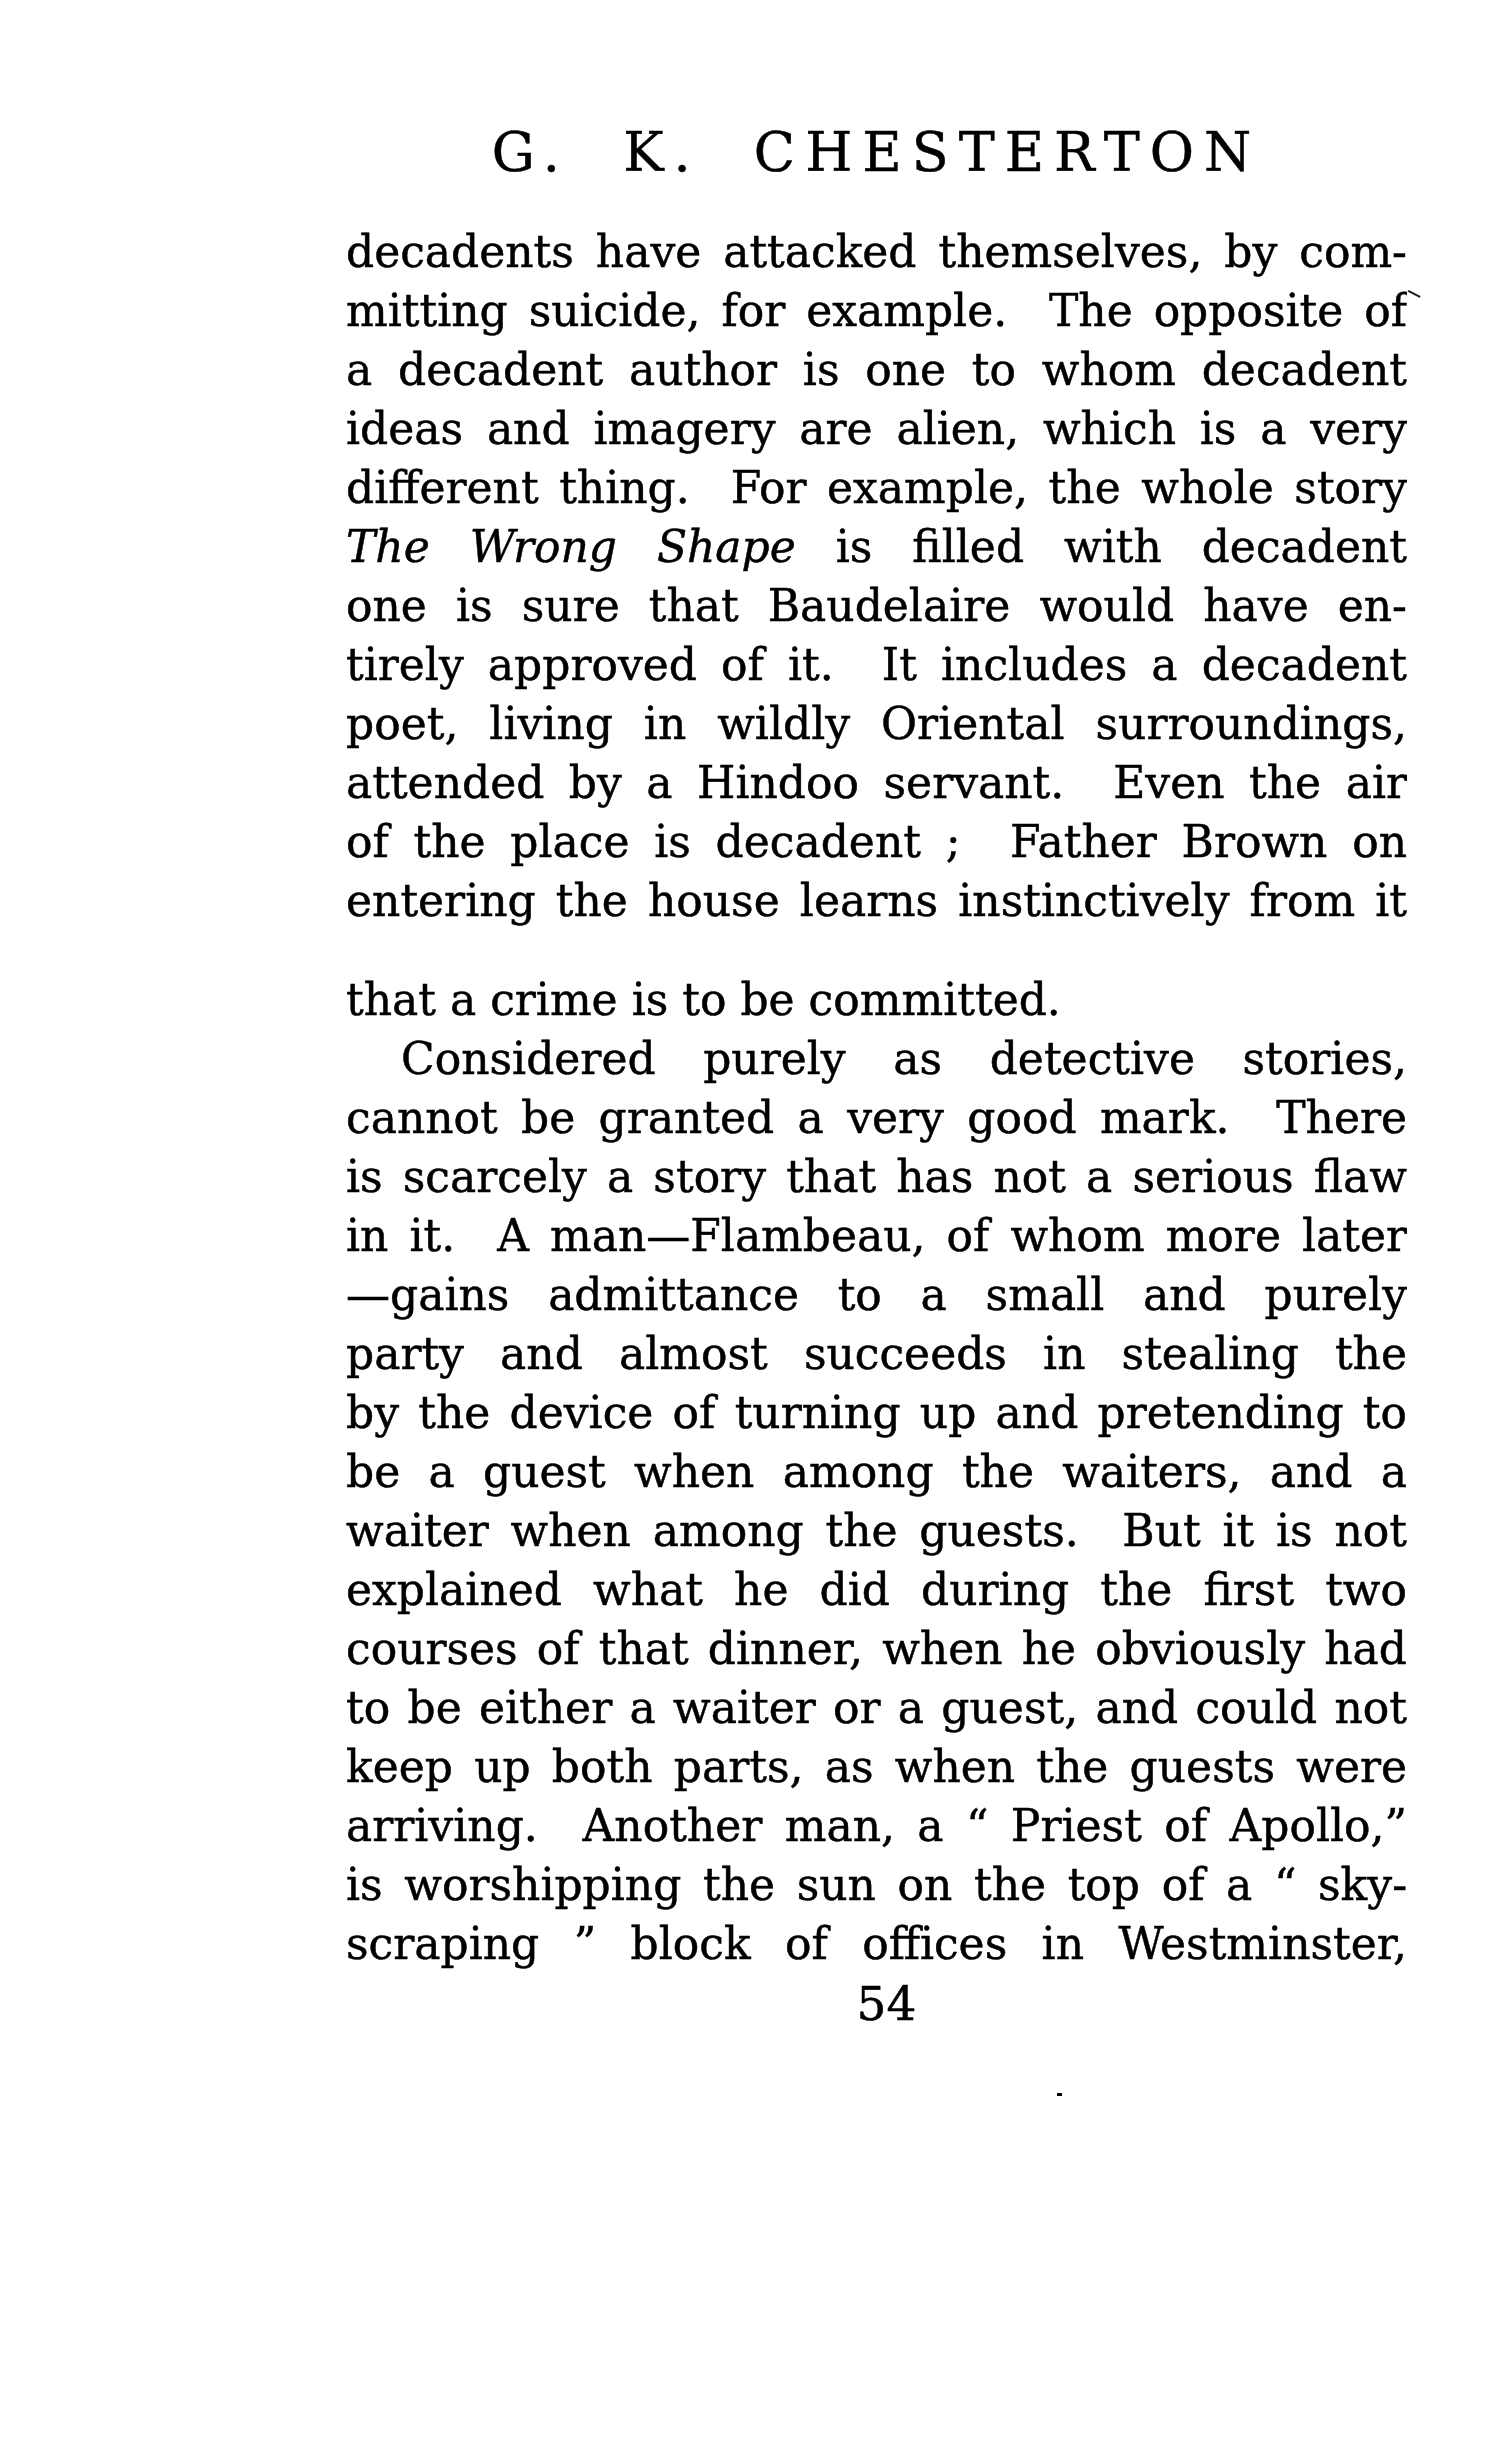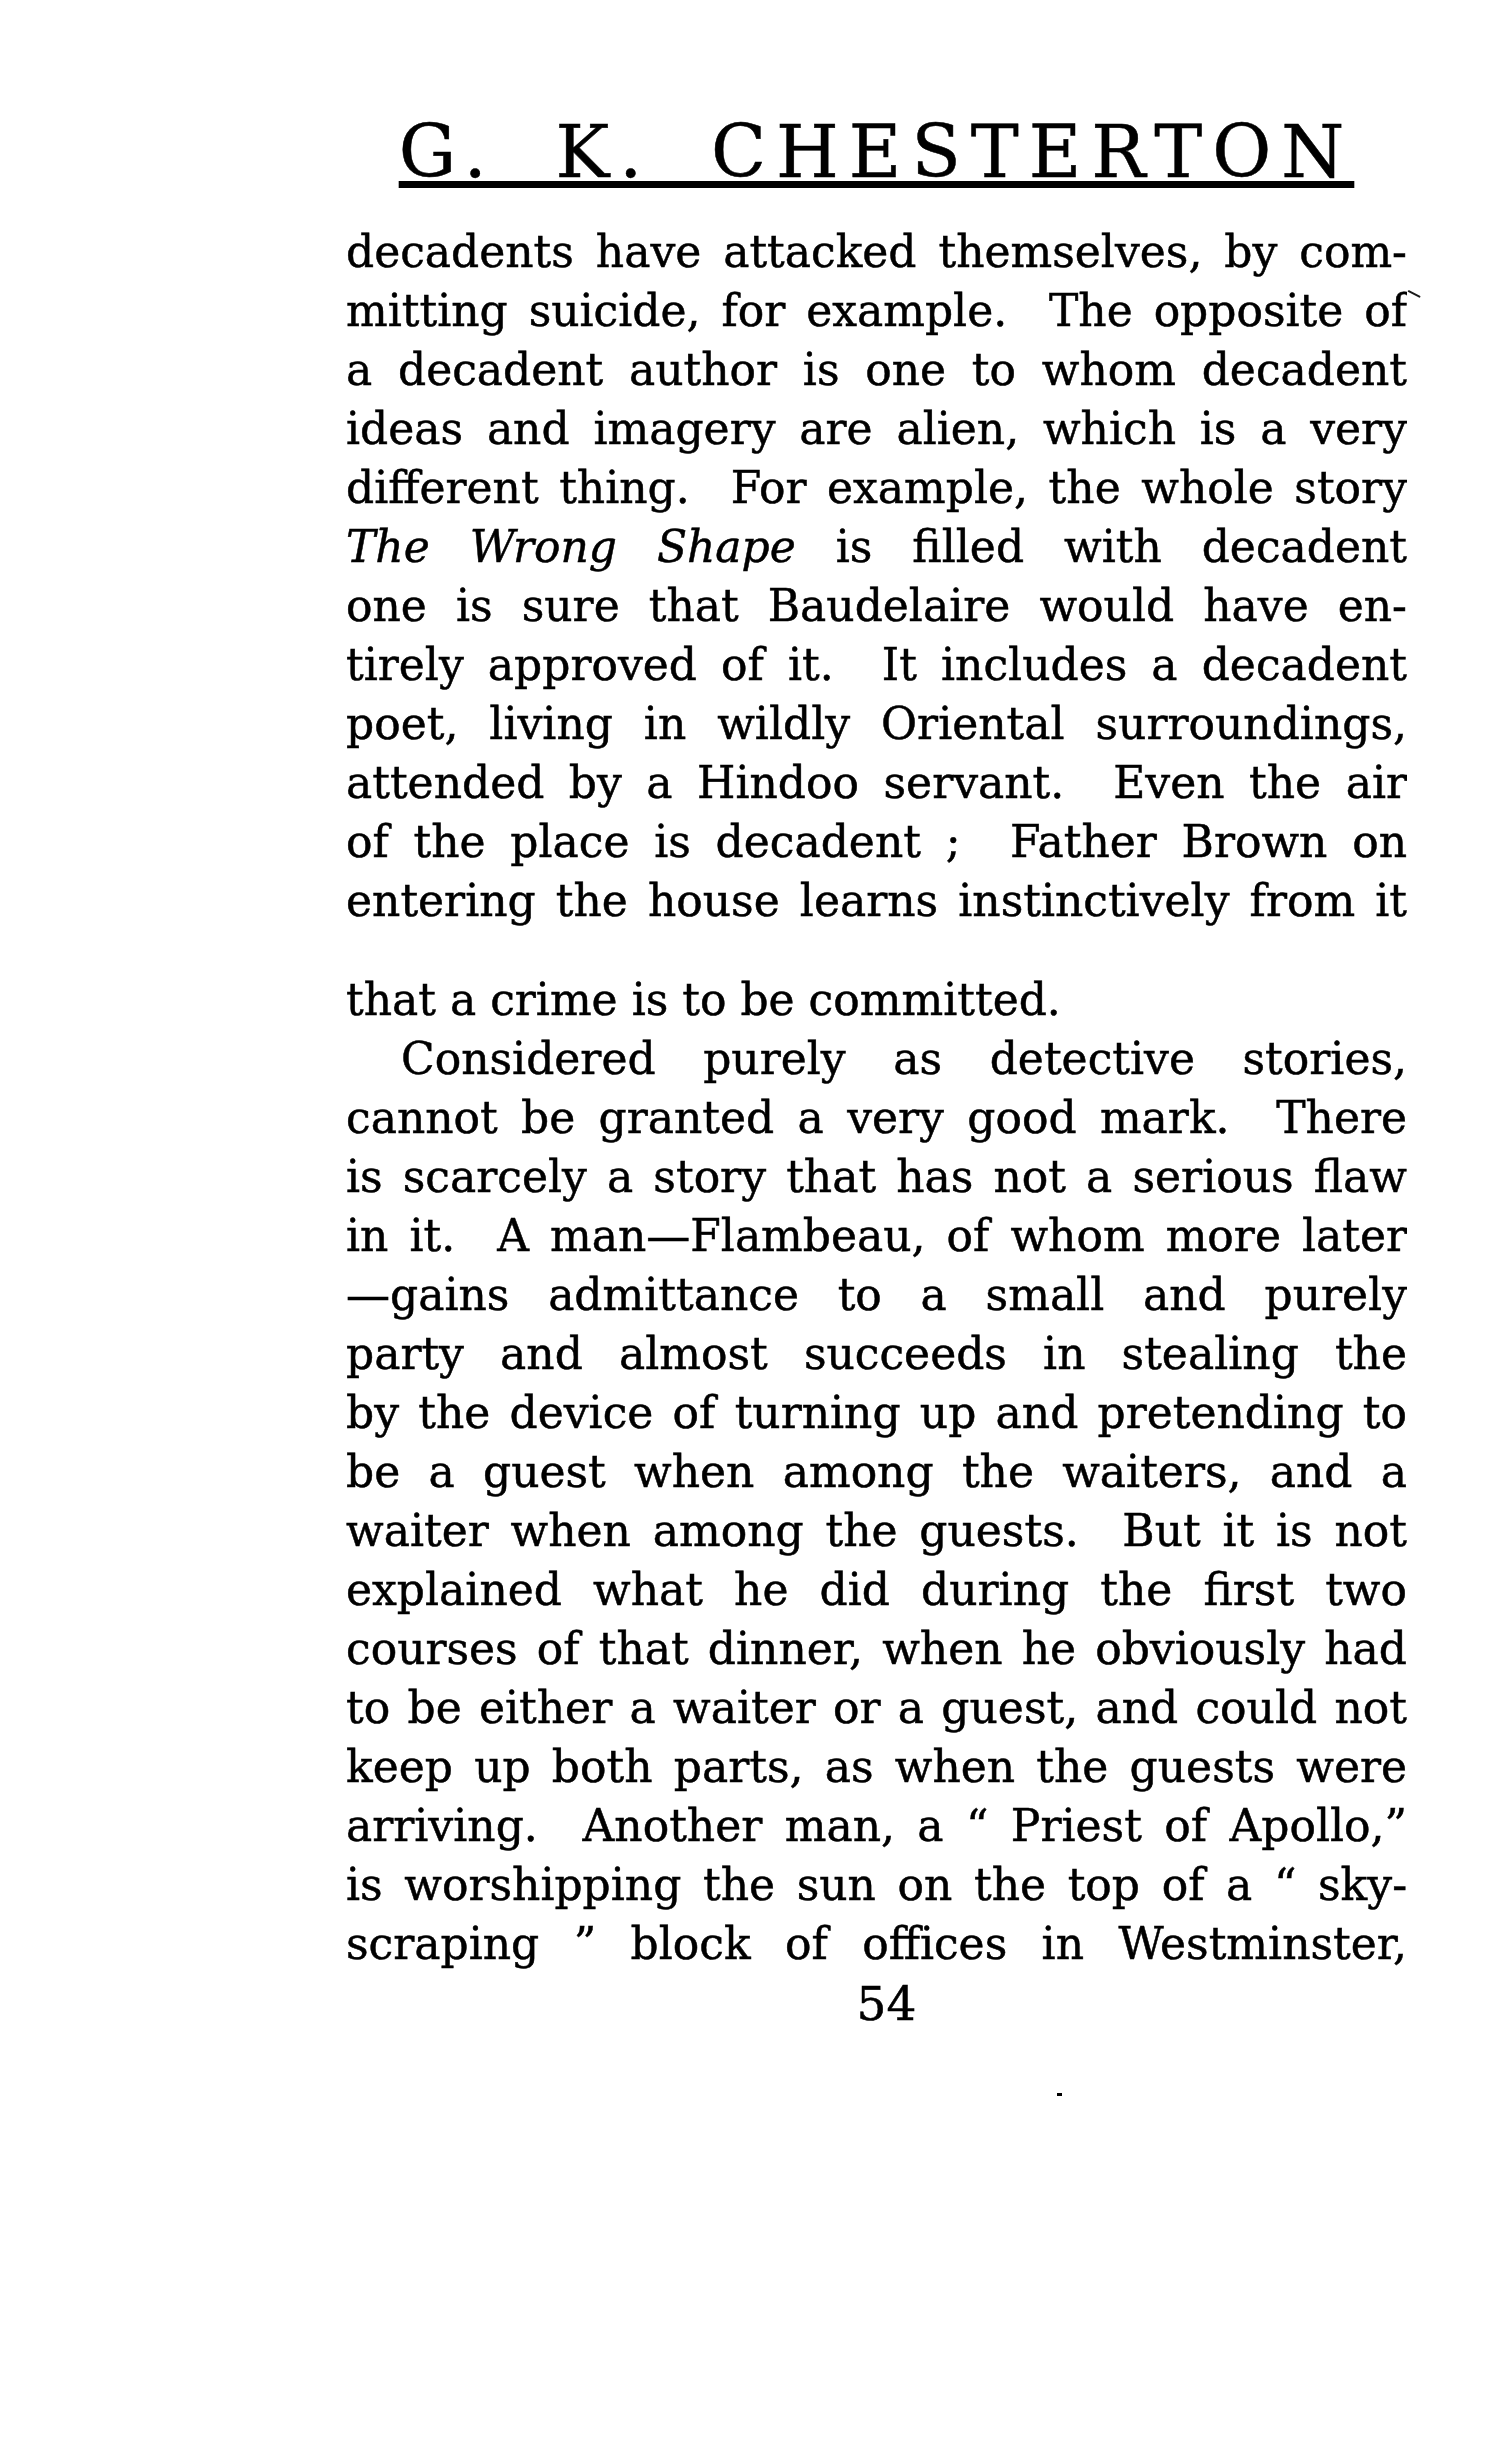--- a/index.html
+++ b/index.html
@@ -15,26 +15,25 @@
     color: #000000;
     font-family: "DejaVu Serif", serif;
     overflow: hidden;
   }
   .running-header {
     position: absolute;
     top: 121px;
     left: 346px;
     width: 1061px;
     line-height: 63px;
-    font-size: 72px;
+    font-size: 54px;
     letter-spacing: 10px;
     word-spacing: 26px;
     text-align: center;
     white-space: nowrap;
-    text-decoration: underline;
     -webkit-text-stroke: 0.5px #000;
   }
   .body-text {
     position: absolute;
     top: 222px;
     left: 346px;
     width: 1061px;
   }
   .line {
     height: 59px;

